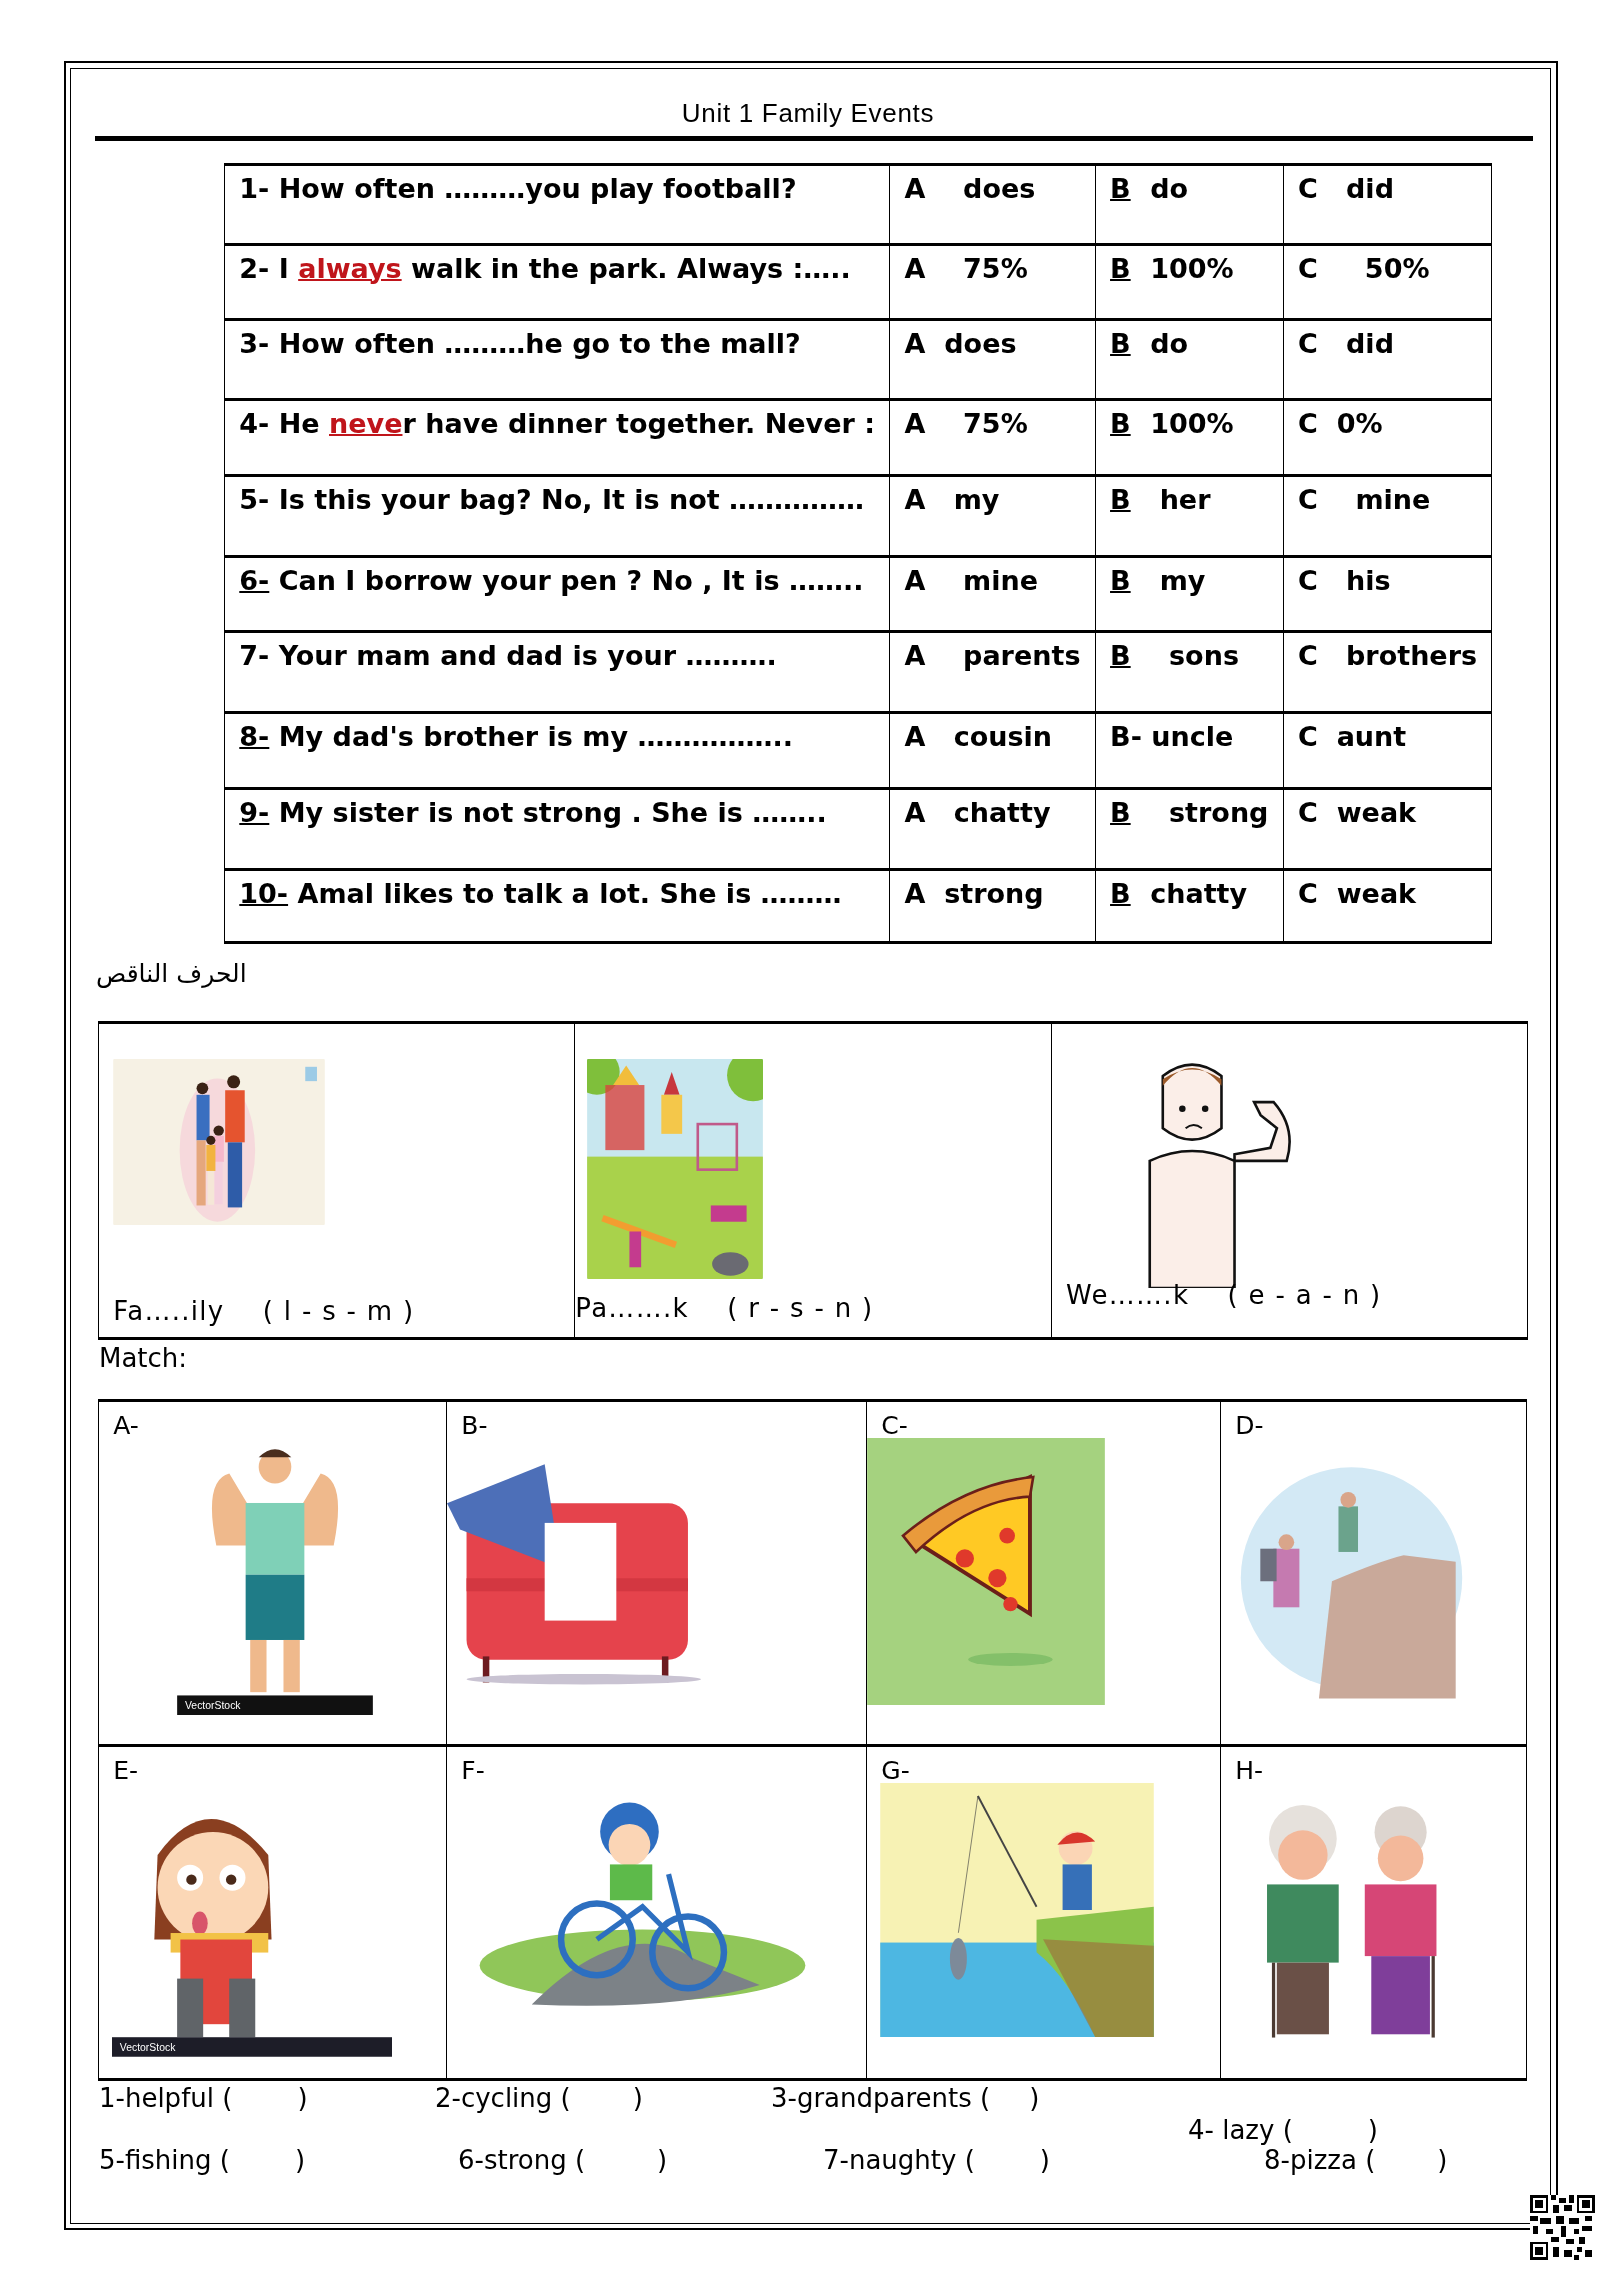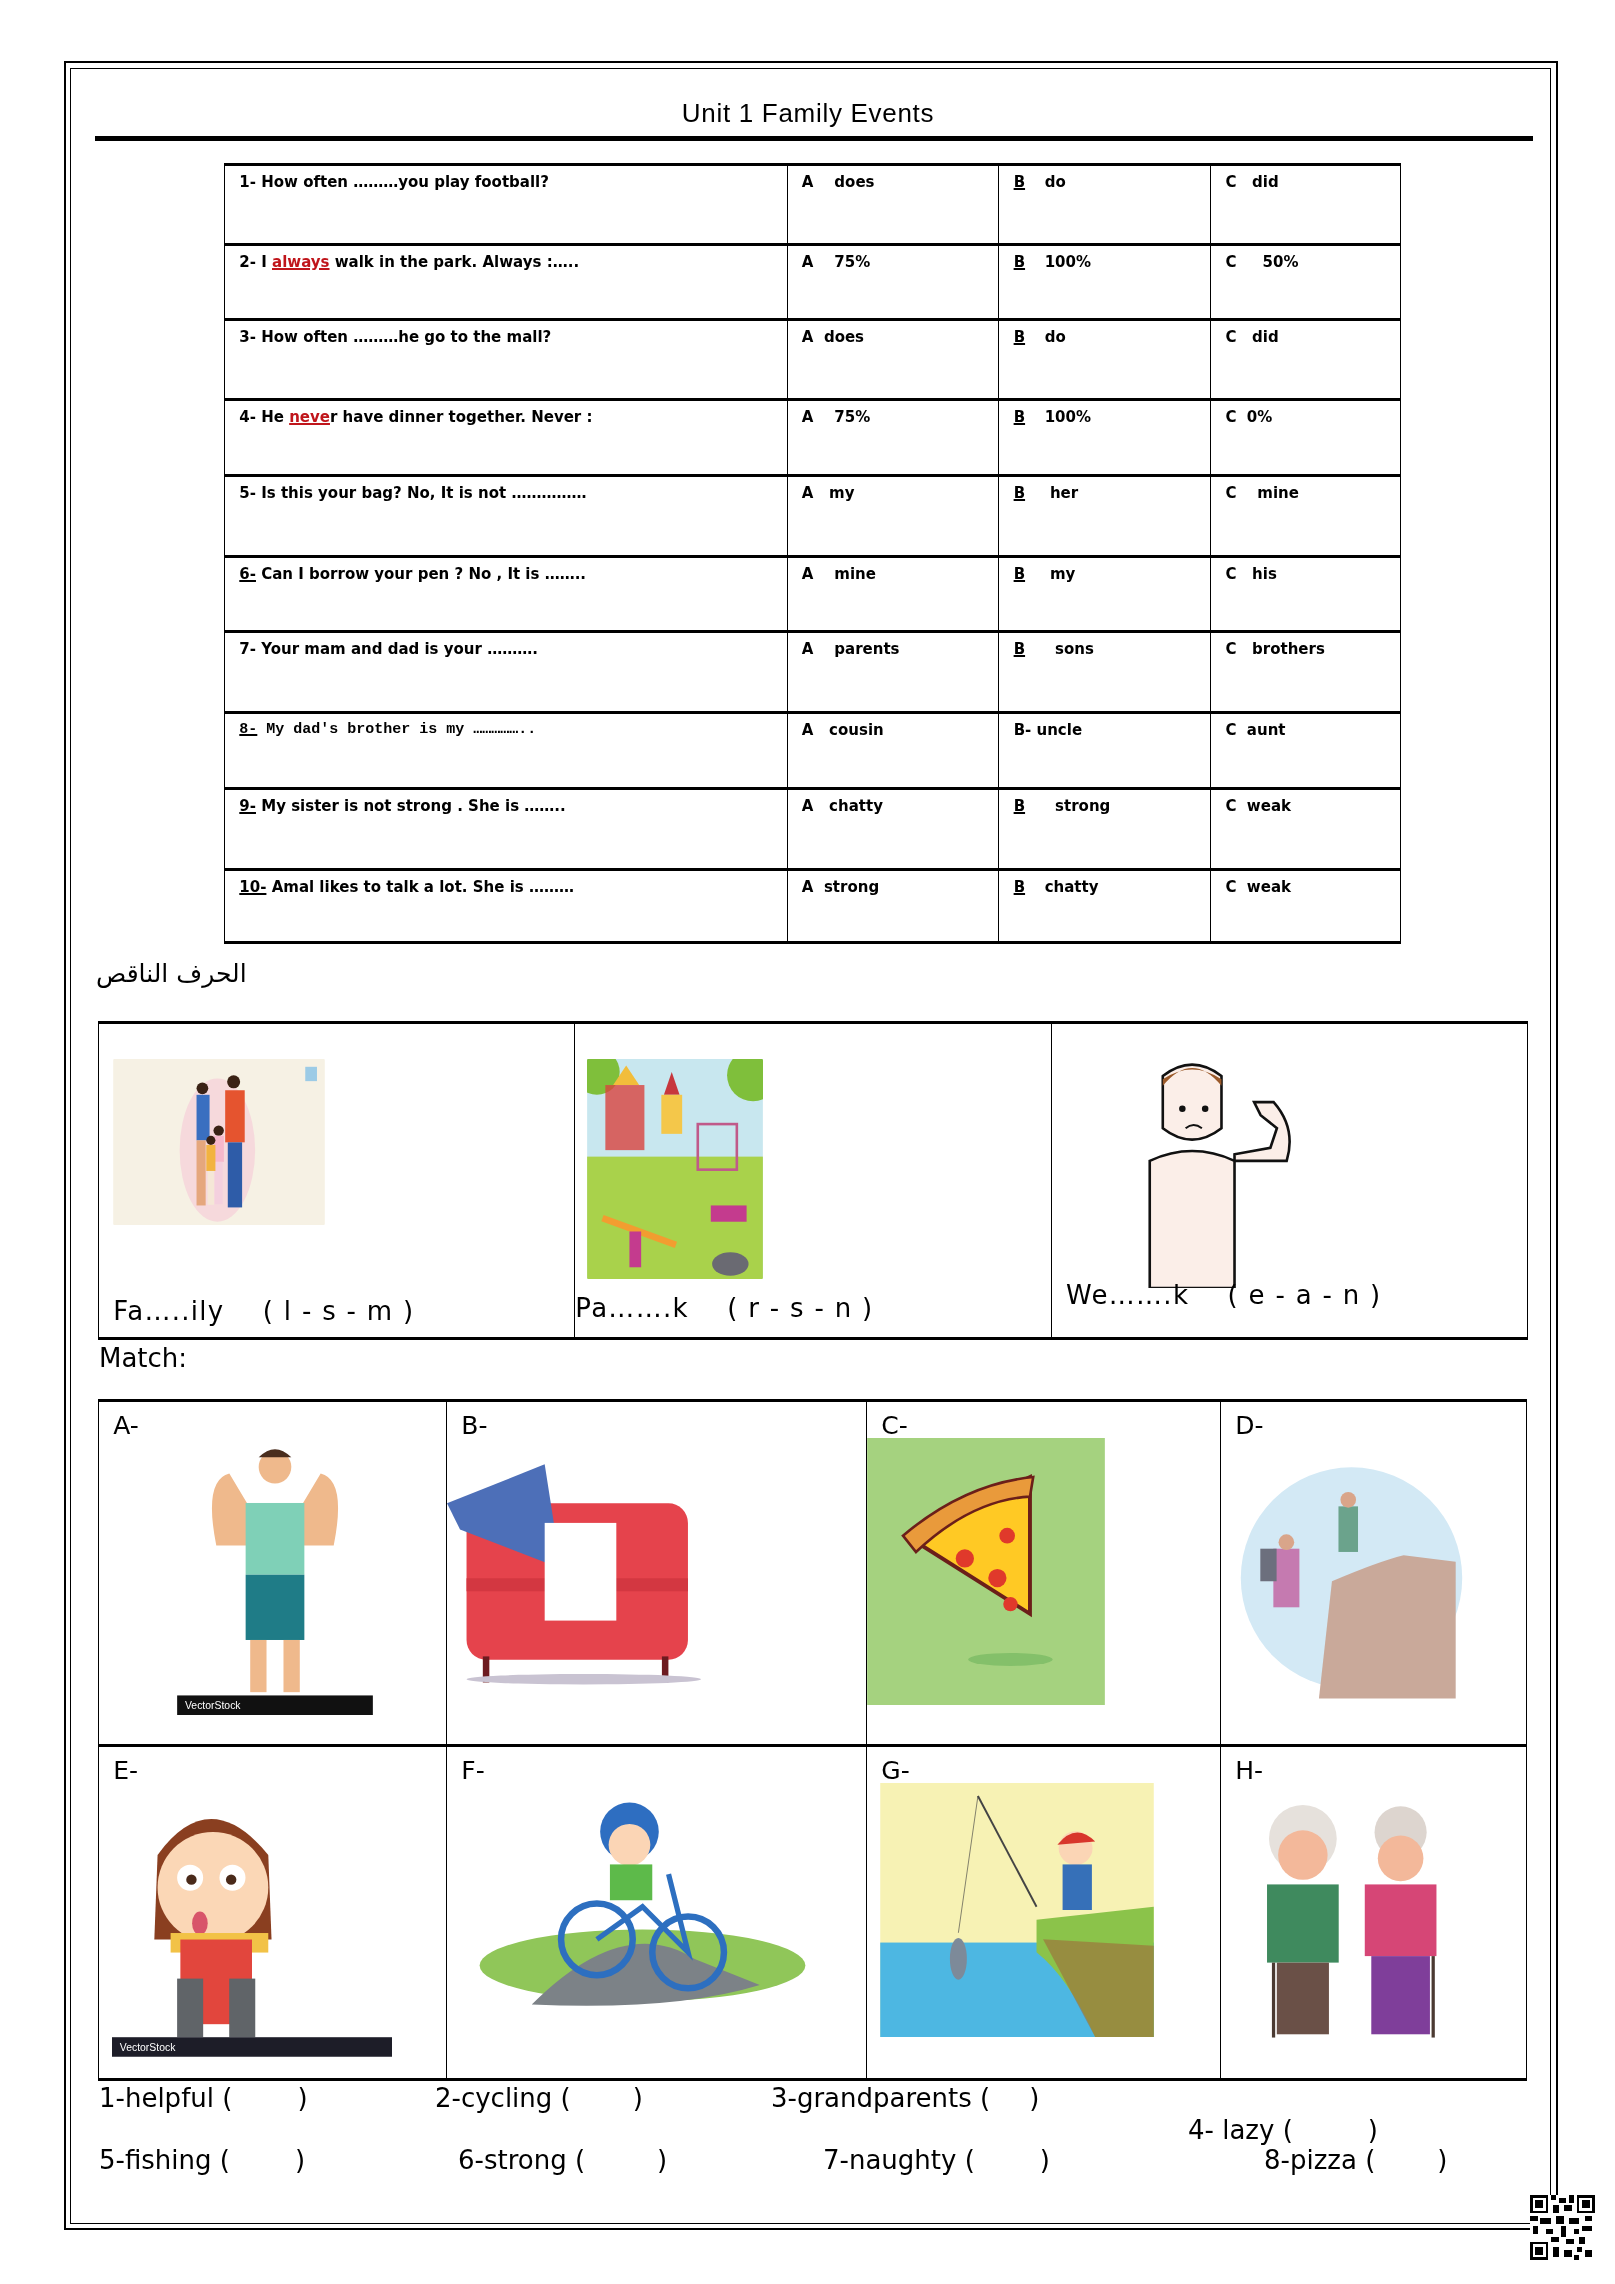--- a/index.html
+++ b/index.html
@@ -8,21 +8,21 @@
   .page-border { position:absolute; left:64px; top:61px; width:1494px; height:2169px;
                  border:2px double #000; box-sizing:border-box; }
   .page-border-inner { position:absolute; left:70px; top:68px; width:1481px; height:2156px;
                  border:1.3px solid #000; box-sizing:border-box; }
   .title { position:absolute; left:0; width:1616px; top:98px; text-align:center;
            font-size:26px; letter-spacing:0.7px; }
   .title-rule { position:absolute; left:95px; top:136px; width:1438px; height:5.2px; background:#000; }
 
   
   table.quiz { position:absolute; left:224px; top:163px; width:1177px; border-collapse:collapse;
-               font-family:"DejaVu Sans", sans-serif; font-weight:bold; font-size:15px; }
+               font-family:"DejaVu Sans", sans-serif; font-weight:bold; font-size:27px; }
   table.quiz td { border-left:1.3px solid #000; border-right:1.3px solid #000; border-top:3.9px solid #000;
                   vertical-align:top; padding:6.5px 14.3px 0 14.3px; height:70px; box-sizing:border-box; white-space:nowrap; }
   table.quiz tr:last-child td { border-bottom:3.9px solid #000; }
   table.quiz td.q { width:563px; }
   table.quiz td.oa { width:212px; }
   table.quiz td.ob { width:212px; }
   table.quiz td.oc { width:190px; }
   .ul { text-decoration:underline; text-decoration-thickness:2px; }
   .hl { color:#c0151b; text-decoration:underline; text-decoration-thickness:2px; }
   .gap { display:inline-block; width:19.6px; }
@@ -105,21 +105,21 @@
         <td class="ob" style="height: 75px;"><span class="ul">B</span><span class="gap"></span><span style="white-space:pre"> my</span></td>
         <td class="oc" style="height: 75px;"><span style="white-space:pre">C   his</span></td>
       </tr>
       <tr>
         <td class="q" style="height: 81px;"><span class="">7-</span> <span> Your mam and dad is your ……….</span><span class="hl"></span><span></span></td>
         <td class="oa" style="height: 81px;"><span style="white-space:pre">A    parents</span></td>
         <td class="ob" style="height: 81px;"><span class="ul">B</span><span class="gap"></span><span style="white-space:pre">  sons</span></td>
         <td class="oc" style="height: 81px;"><span style="white-space:pre">C   brothers</span></td>
       </tr>
       <tr>
-        <td class="q" style="height: 76px; font-family: Liberation Mono, monospace;"><span class="ul">8-</span> <span> My dad's brother is my ……………..</span><span class="hl"></span><span></span></td>
+        <td class="q" style="height: 76px;"><span class="ul">8-</span> <span> My dad's brother is my ……………..</span><span class="hl"></span><span></span></td>
         <td class="oa" style="height: 76px;"><span style="white-space:pre">A   cousin</span></td>
         <td class="ob" style="height: 76px;"><span class="ul"></span><span class="gap" style="width: 0px;"></span><span style="white-space:pre">B- uncle</span></td>
         <td class="oc" style="height: 76px;"><span style="white-space:pre">C  aunt</span></td>
       </tr>
       <tr>
         <td class="q" style="height: 81px;"><span class="ul">9-</span> <span>  My sister is not strong . She is ……..</span><span class="hl"></span><span></span></td>
         <td class="oa" style="height: 81px;"><span style="white-space:pre">A   chatty</span></td>
         <td class="ob" style="height: 81px;"><span class="ul">B</span><span class="gap"></span><span style="white-space:pre">  strong</span></td>
         <td class="oc" style="height: 81px;"><span style="white-space:pre">C  weak</span></td>
       </tr>

